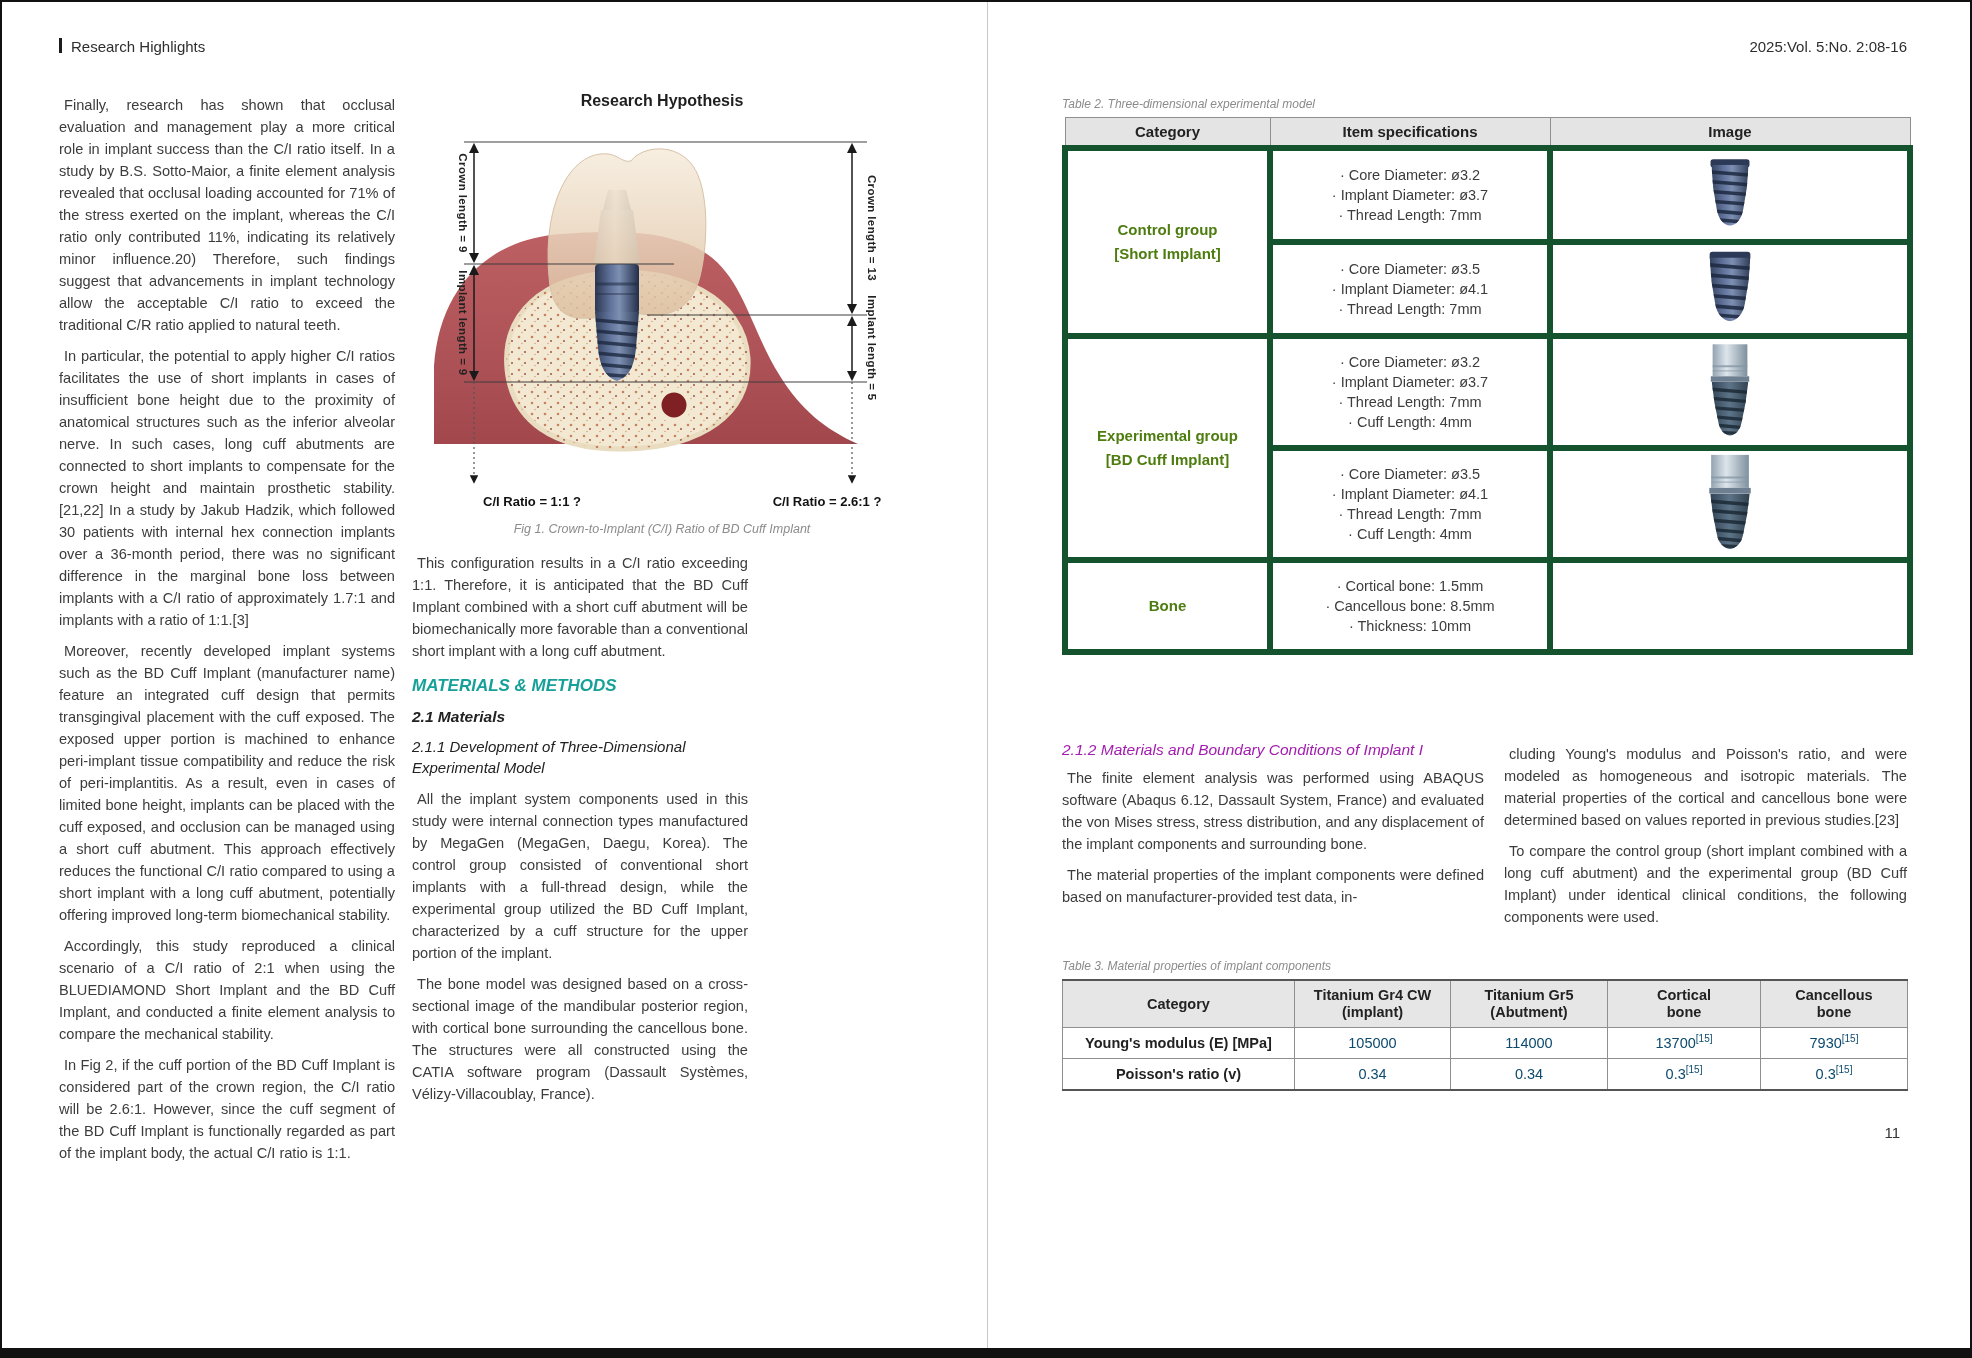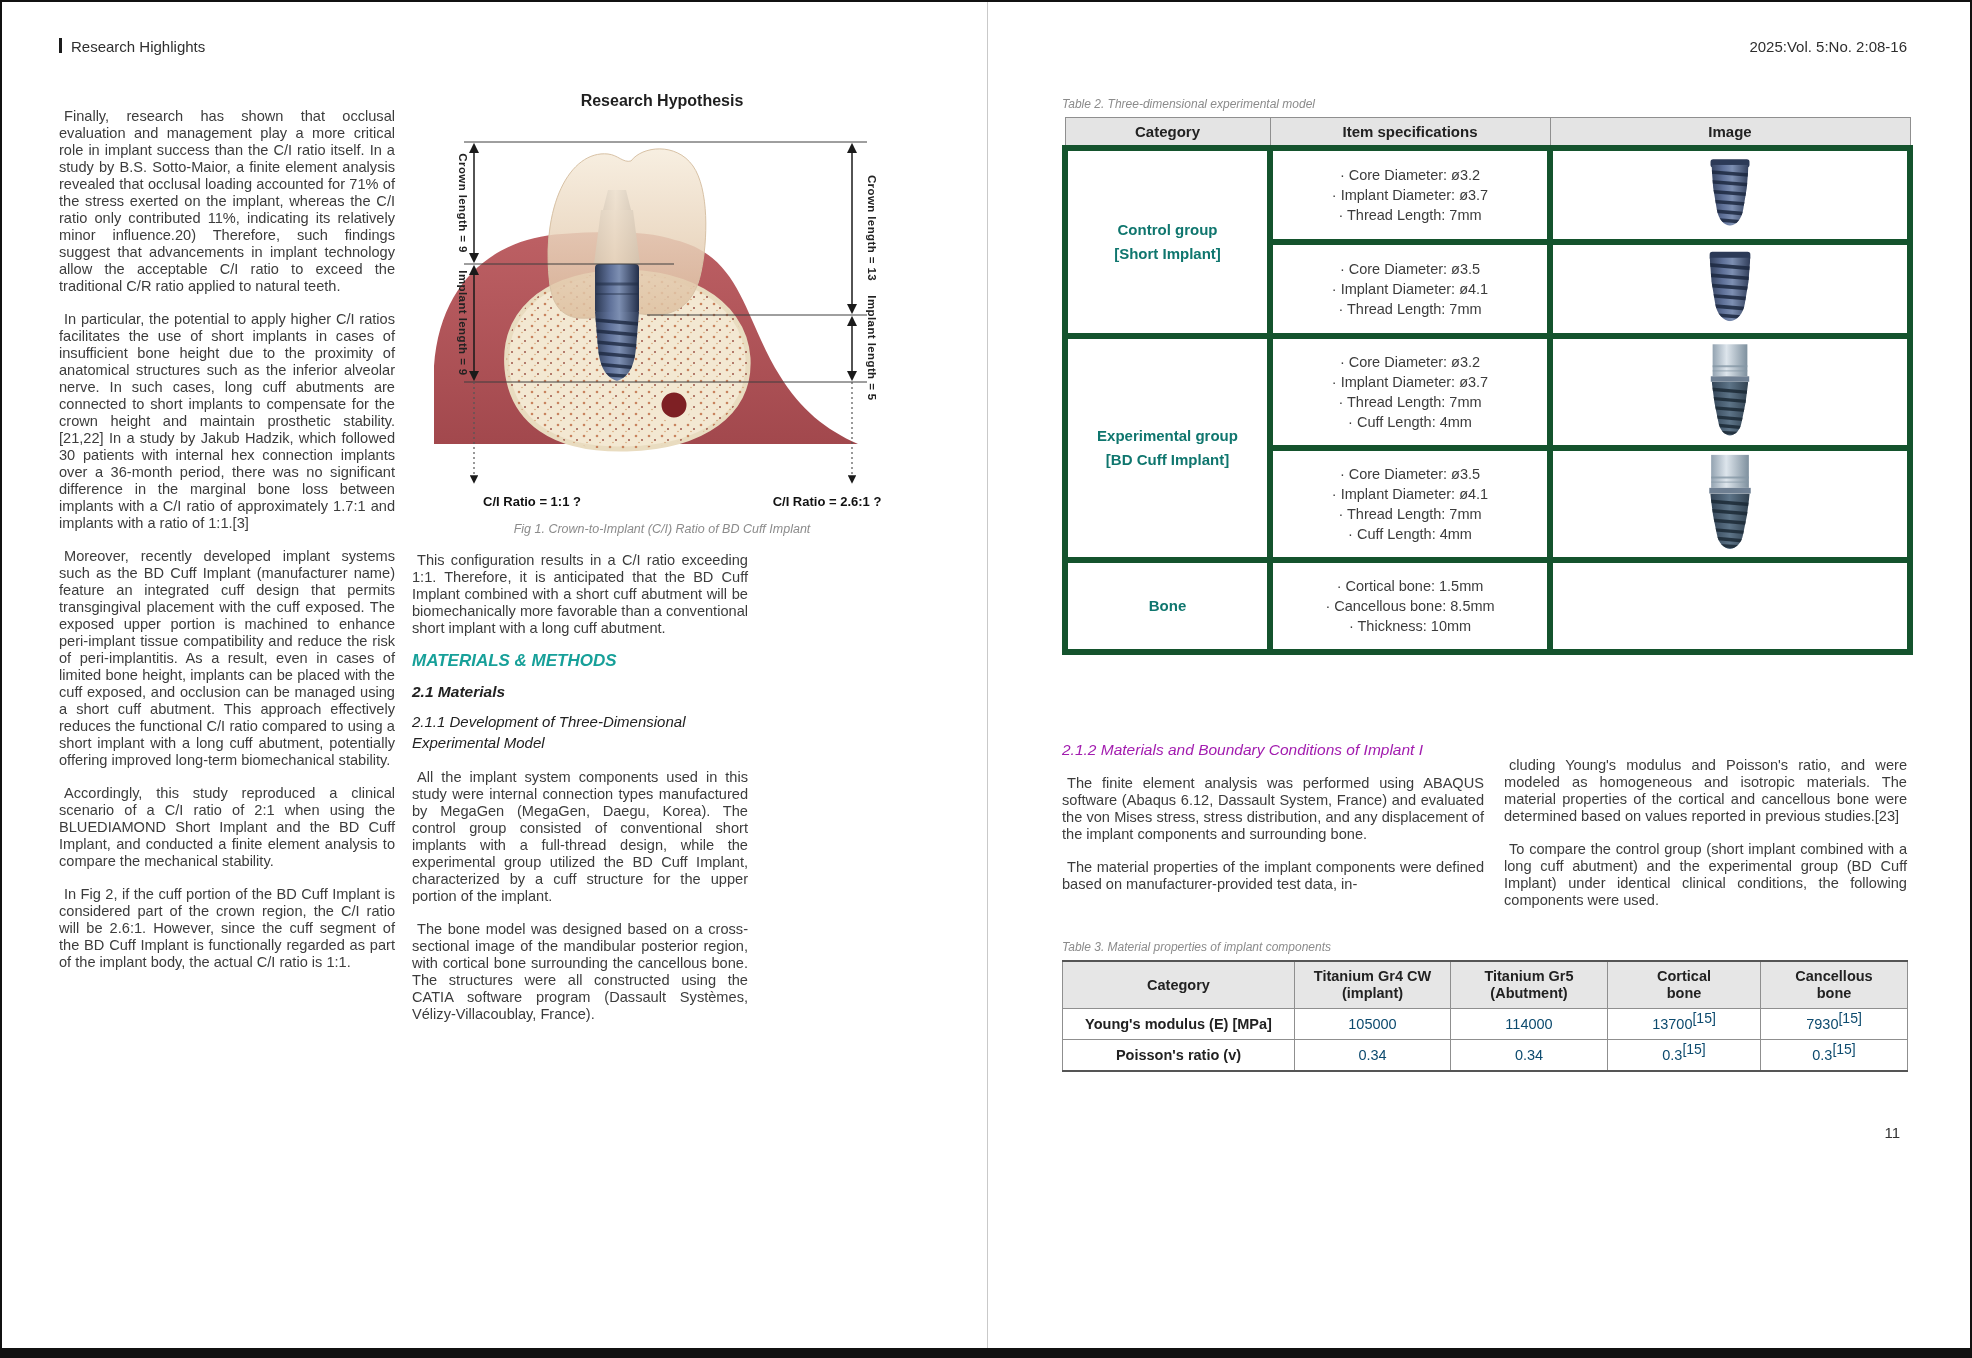--- a/index.html
+++ b/index.html
@@ -14,62 +14,62 @@
   .page-right { position:absolute; left:986px; top:0; width:984px; height:100%; padding:36px 0 0 74px; box-sizing:border-box; }
 
   .running-head { display:flex; align-items:flex-start; font-size:15px; color:#2e2e2e; height:18px; }
   .head-bar { width:3px; height:15px; background:#1c1c1c; margin-right:9px; }
   .running-head-right { width:845px; text-align:right; font-size:15px; color:#2e2e2e; }
 
   .cols { display:flex; margin-top:36px; }
   .colA { width:336px; margin-right:17px; }
   .colB { width:524px; }
 
-  p.body { font-size:14.6px; line-height:17px; text-align:justify; margin:16px 0 9px 0; text-indent:5px; color:#3c3c3c; }
+  p.body { font-size:14.6px; line-height:22px; text-align:justify; margin:2px 0 9px 0; text-indent:5px; color:#3c3c3c; }
 
   .fig-block { width:505px; }
   .fig-title { width:500px; text-align:center; font-weight:bold; font-size:16px; color:#1f1f1f; margin:0 0 4px 0; }
   .fig-caption { width:500px; text-align:center; font-style:italic; font-size:12.5px; color:#8b8b8b; margin:2px 0 16px 0; }
 
   .sec-head   { color:#17a099; font-weight:bold; font-style:italic; font-size:17px; margin:14px 0 12px 0; }
   .sub-head   { font-weight:bold; font-style:italic; font-size:15.5px; margin:0 0 10px 0; color:#222; }
   .subsub-head{ font-style:italic; font-size:15px; margin:0 0 10px 0; color:#222; line-height:21px; width:336px; }
 
   .tbl-caption { font-style:italic; font-size:12px; color:#8b8b8b; margin:0 0 6px 0; }
   .t2-wrap { margin-top:42px; }
 
   table.t2 { border-collapse:collapse; width:845px; table-layout:fixed; }
   table.t2 th {
     background:#e4e4e4; border:1px solid #8f8f8f; font-size:15px; font-weight:bold;
     color:#222; padding:5px 0; height:16px;
   }
   table.t2 td { border:6px solid #14532d; text-align:center; vertical-align:middle; }
   table.t2 { border-top:1px solid #8f8f8f; }
   table.t2 tr.sub-end td { border-bottom:1px solid #8f8f8f; }
-  td.cat-cell { font-weight:bold; font-size:15px; color:#0f766e; line-height:24px;margin-top:10px; }
+  td.cat-cell { font-weight:bold; font-size:15px; color:#4d7c0f; line-height:24px;margin-top:10px; }
   td.spec-cell { font-size:14.5px; color:#3c3c3c; line-height:20px; }
   td.img-cell  { }
   tr.h86 td { height:86px; } tr.h104 td { height:104px; } tr.h84 td { height:84px; }
 
   .sec212 { margin-top:86px; }
   .sec212-cols { display:flex; }
   .sec212-colL { width:422px; margin-right:20px; }
   .sec212-colR { width:403px; }
   .sec212 h3 { font-style:italic; font-weight:normal; font-size:15.5px; color:#a21caf; margin:0 0 8px 0; }
 
   .t3-wrap { margin-top:22px; }
   table.t3 { border-collapse:collapse; width:845px; table-layout:fixed; }
   table.t3 th {
     background:#e6e6e6; border:1px solid #8f8f8f; font-weight:bold; font-size:14.5px; color:#222;
     white-space:pre-line; line-height:17px; padding:6px 2px;
   }
   table.t3 td { border:1px solid #8f8f8f; text-align:center; font-size:14.5px; color:#0c4a6e; padding:7px 2px; }
   table.t3 td.row-label { font-weight:bold; color:#222; }
   table.t3 { border-top:2px solid #555; border-bottom:2px solid #555; }
-  sup.ref { font-size:14px; vertical-align:super; line-height:0;text-align:center; }
+  sup.ref { font-size:10px; vertical-align:super; line-height:0;text-align:center; }
 
   .page-number { position:absolute; right:72px; top:1122px; font-size:15px; color:#333; }
 
   svg text.dimlabel { font-family:"Liberation Sans", sans-serif; font-size:11.5px; font-weight:bold; fill:#222; letter-spacing:0.4px; }
   svg text.ratiolabel { font-family:"Liberation Sans", sans-serif; font-size:13px; font-weight:bold; fill:#111; }
 </style>
 </head>
 <body>
 
 <svg width="0" height="0" style="position:absolute" aria-hidden="true">

